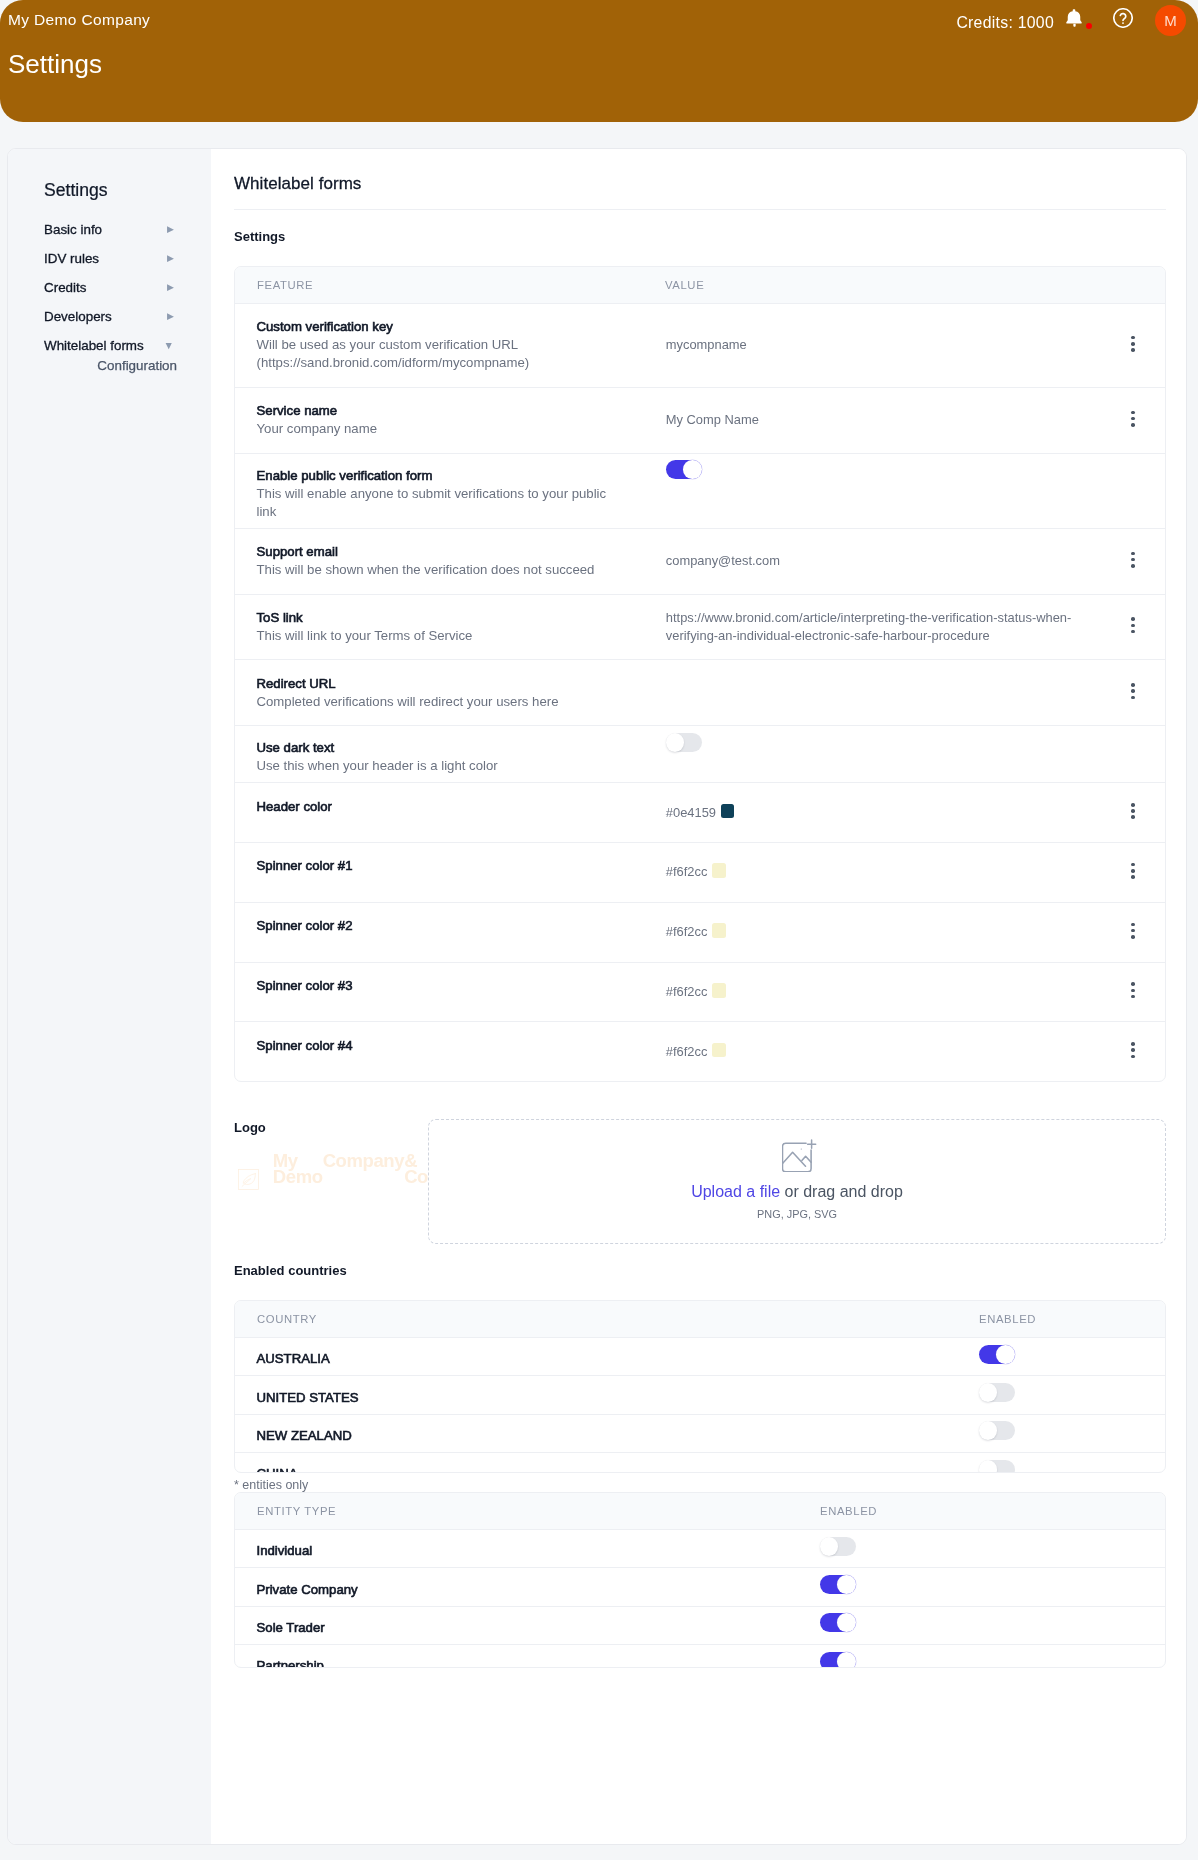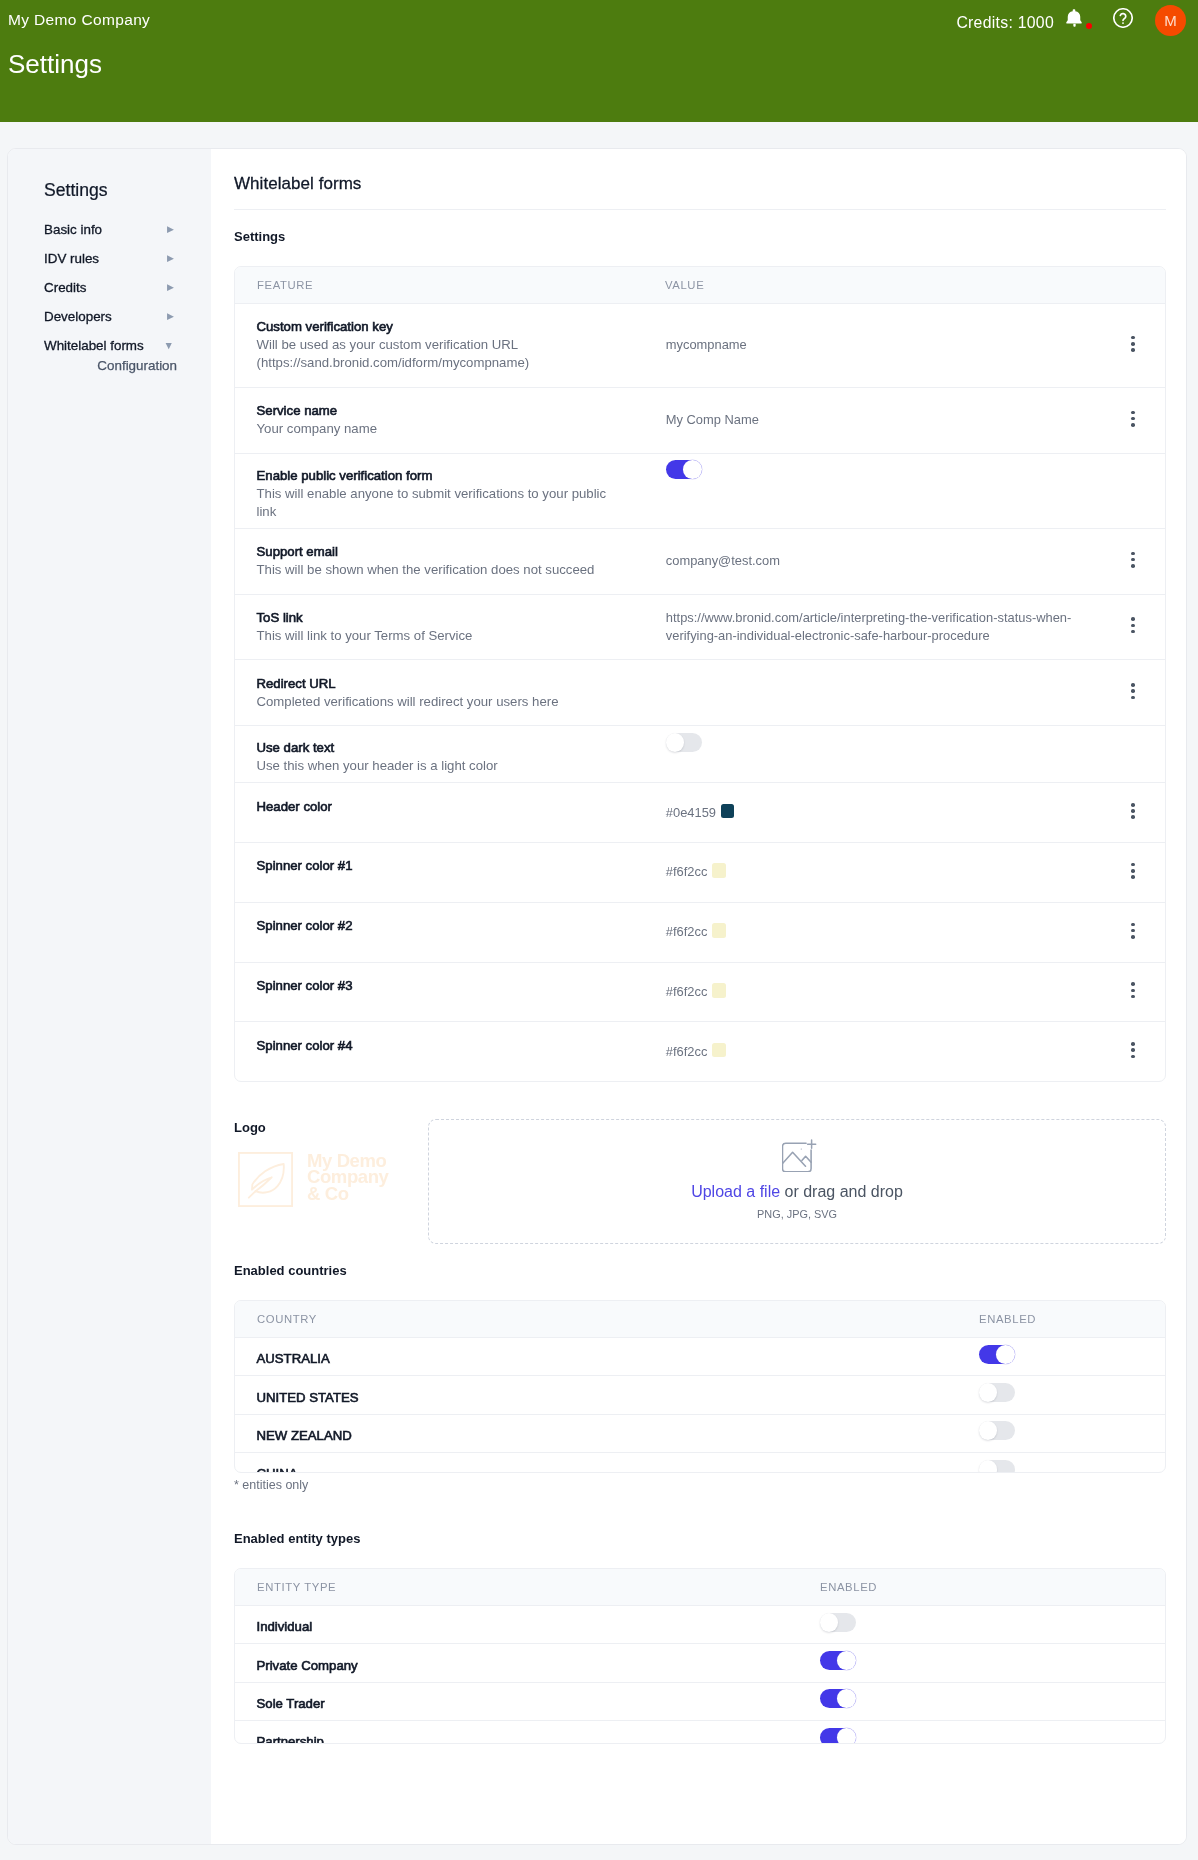--- a/index.html
+++ b/index.html
@@ -6,21 +6,21 @@
   html, body { margin:0; padding:0; }
   body {
     width:1198px; height:1860px; overflow:hidden;
     font-family: "Liberation Sans", sans-serif;
     background:#f4f6f8; color:#111827;
     -webkit-font-smoothing: antialiased;
     -moz-osx-font-smoothing: grayscale;
     text-rendering: optimizeLegibility;
   }
   
-  .topbar { position:relative; height:122px; background:#4d7c0f; }
+  .topbar { position:relative; height:122px; background:#a16207;border-radius:23px; }
   .tb-company { position:absolute; left:8px; top:11px; font-size:15.5px; color:#ffffff; letter-spacing:0.35px;}
   .tb-title { position:absolute; left:8px; top:49px; font-size:26px; color:#ffffff; font-weight:400;}
   .tb-right { position:absolute; right:13px; top:6px; display:flex; align-items:flex-start; gap:0px;}
   .tb-credits { font-size:15.8px; color:#fff; margin-right:12px; letter-spacing:0.28px; margin-top:7.5px;}
   .bell-wrap { position:relative; width:17px; height:19px; display:block; margin-right:30px; margin-top:3px;}
   .bell-dot { position:absolute; left:19.5px; top:14.2px; width:6px; height:6px; border-radius:50%; background:#fa0000; }
   .help-wrap { width:20px; height:20px; display:block; margin-right:22px; margin-top:2px;}
   .avatar { width:31px; height:31px; border-radius:50%; background:#f54a00; color:#ffdccb; display:flex;
             align-items:center; justify-content:center; font-size:15px; margin-top:-1.5px; margin-right:-1px;}
   
@@ -66,21 +66,21 @@
         cursor:pointer; vertical-align:middle;}
   .tg.on { background:#4338e8; }
   .tg::after { content:""; position:absolute; top:0px; left:0px; width:18.5px; height:19px; border-radius:50%;
                background:#fff; box-shadow:0 1px 2px rgba(16,24,40,.14);}
   .tg.on::after { left:17.5px; box-shadow:0 0 0 0.5px rgba(120,112,230,.32);}
   
   .logo-row { display:flex; margin-top:34px; }
   .logo-left { width:194px; flex:0 0 194px; }
   .logo-lbl { margin:5px 0 0 0; }
   .logo-preview { display:flex; align-items:flex-start; gap:14px; margin-top:18px; margin-left:4px;}
-  .logo-name { display:flex; flex-direction:column; font-size:18.5px; font-weight:bold; color:#fdeedd;
+  .logo-name { display:flex; font-size:18.5px; font-weight:bold; color:#fdeedd;
                line-height:16.3px; letter-spacing:-.4px; margin-top:1px;}
   .dropzone { flex:1; margin-top:3px; border:1px dashed #cfd4de; border-radius:8px; height:125px;
               display:flex; flex-direction:column; align-items:center; justify-content:center; padding-bottom:7px;}
   .dz-text { margin-top:12px; font-size:16px; color:#4b5563; line-height:1;}
   .dz-link { color:#4f46e5; font-weight:500; cursor:pointer; }
   .dz-formats { margin-top:9px; font-size:10.9px; color:#6b7280; line-height:1;}
   .note { font-size:12.5px; color:#6b7280; margin-top:5px; }
   .sec-label2 { margin-top:40px; }
   .scroll-tbl { height:173px; overflow:hidden; }
   .scroll-tbl2 { height:176px; overflow:hidden; }
@@ -366,21 +366,20 @@
             </tr>
             <tr data-name="country-row">
               <td data-name="country-name-cell"><span class="rowname" data-name="country-name">CHINA</span></td>
               <td data-name="country-enabled-cell"><span class="tg" data-name="country-toggle"></span></td>
             </tr>
           </tbody>
       </table>
     </div>
     <div class="note" data-name="countries-note">* entities only</div>
 
-    <div class="sec-label sec-label2" data-name="entity-section-label">Enabled entity types</div>
     <div class="tblwrap scroll-tbl2" data-name="entity-table-wrapper">
       <table class="tbl tbl3" data-name="entity-table">
         <thead data-name="entity-table-head">
             <tr id="entity-head" data-name="entity-header-row">
               <th data-name="entity-col-header" style="width: 563px;">ENTITY TYPE</th>
               <th data-name="entity-col-header">ENABLED</th>
             </tr>
           </thead>
         <tbody id="entity-body" data-name="entity-table-body">
             <tr data-name="entity-row">

